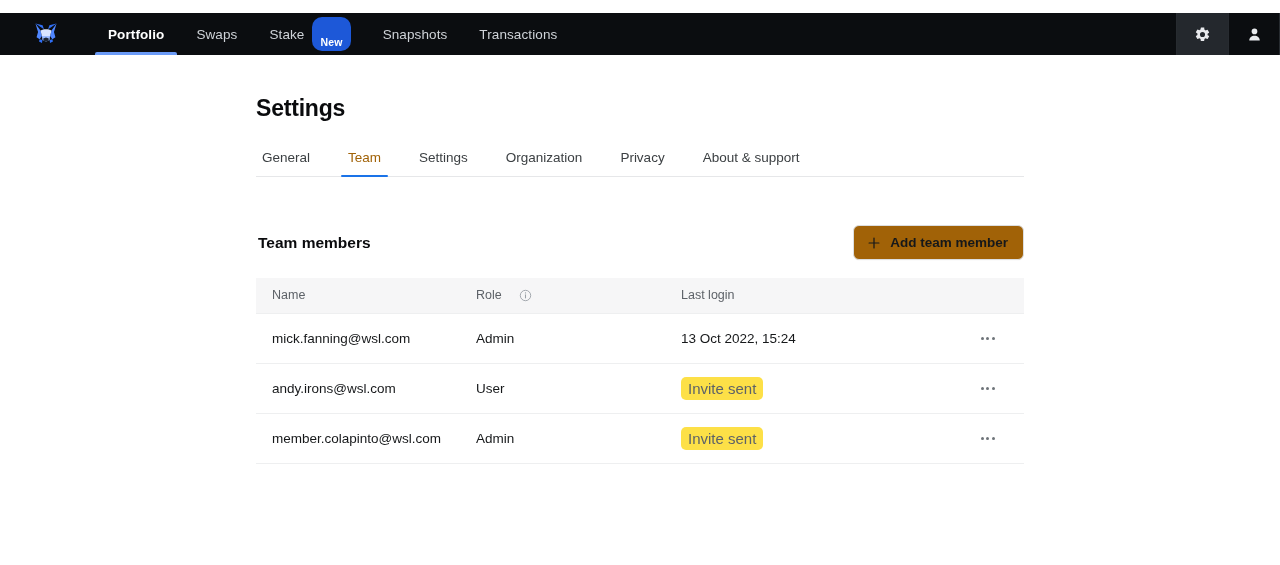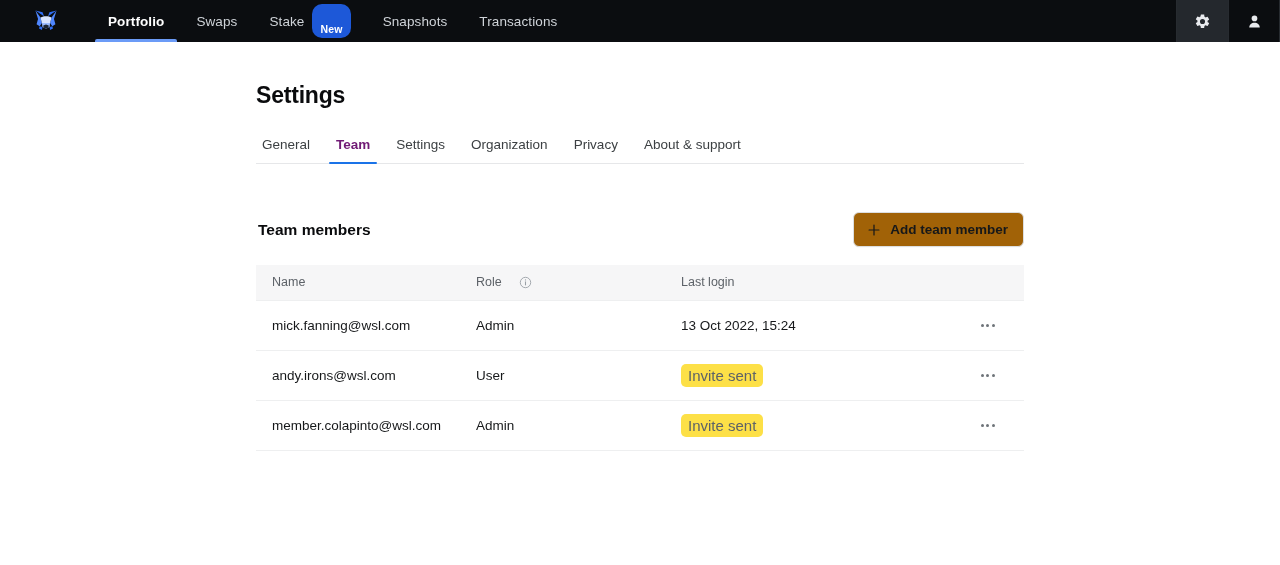--- a/index.html
+++ b/index.html
@@ -12,20 +12,21 @@
     -webkit-font-smoothing: antialiased;
   }
 
   
   .topnav {
     height: 42px;
     background: #0b0d10;
     display: flex;
     align-items: stretch;
     position: relative;
+    margin-top: 13px;
   }
   .brand {
     width: 92px;
     display: flex;
     align-items: center;
     justify-content: center;
     flex: 0 0 92px;
   }
   .fox-logo { width: 26px; height: 26px; display: block; }
 
@@ -99,33 +100,33 @@
     color: #0a0b0d;
     letter-spacing: -0.2px;
     margin-top: 40px;
   }
 
   
   .subtabs {
     margin-top: 28px;
     display: flex;
     align-items: flex-start;
-    gap: 0;
+    gap: 12px;
     border-bottom: 1px solid #e6e7e9;
   }
   .subtab {
     font-size: 13.5px;
     color: #3c4043;
     padding: 0 13px 11px;
     position: relative;
     cursor: pointer;
     white-space: nowrap;
   }
   .subtab:first-child { padding-left: 6px; }
-  .subtab.active { color: #701a75; font-weight: 700; }
+  .subtab.active { color: #a16207; font-weight: 400; }
   .subtab.active::after {
     content: "";
     position: absolute;
     left: 6px;
     right: 6px;
     bottom: -1px;
     height: 2.5px;
     background: #1a73e8;
     border-radius: 2px;
   }

